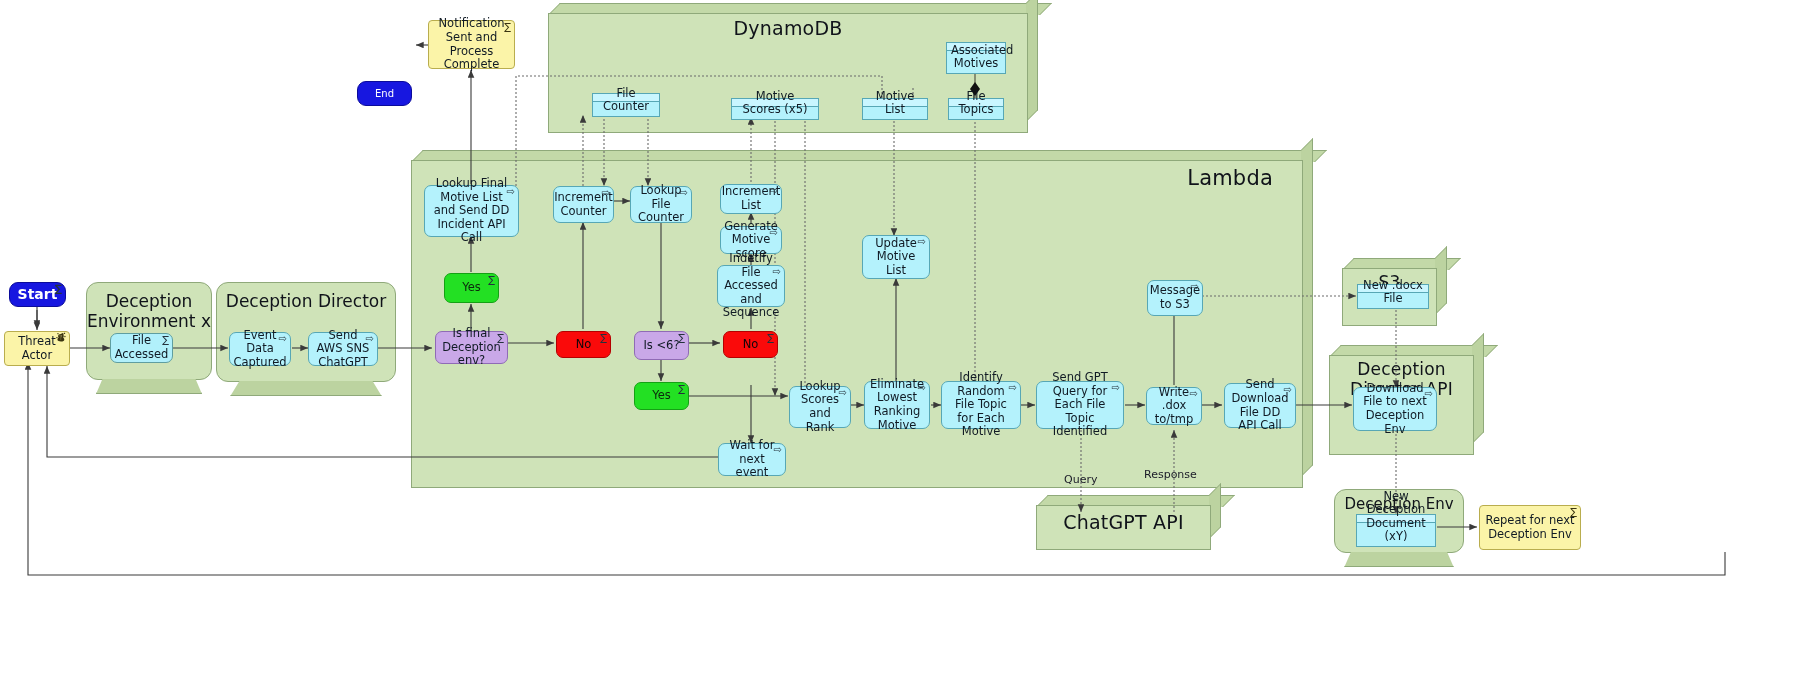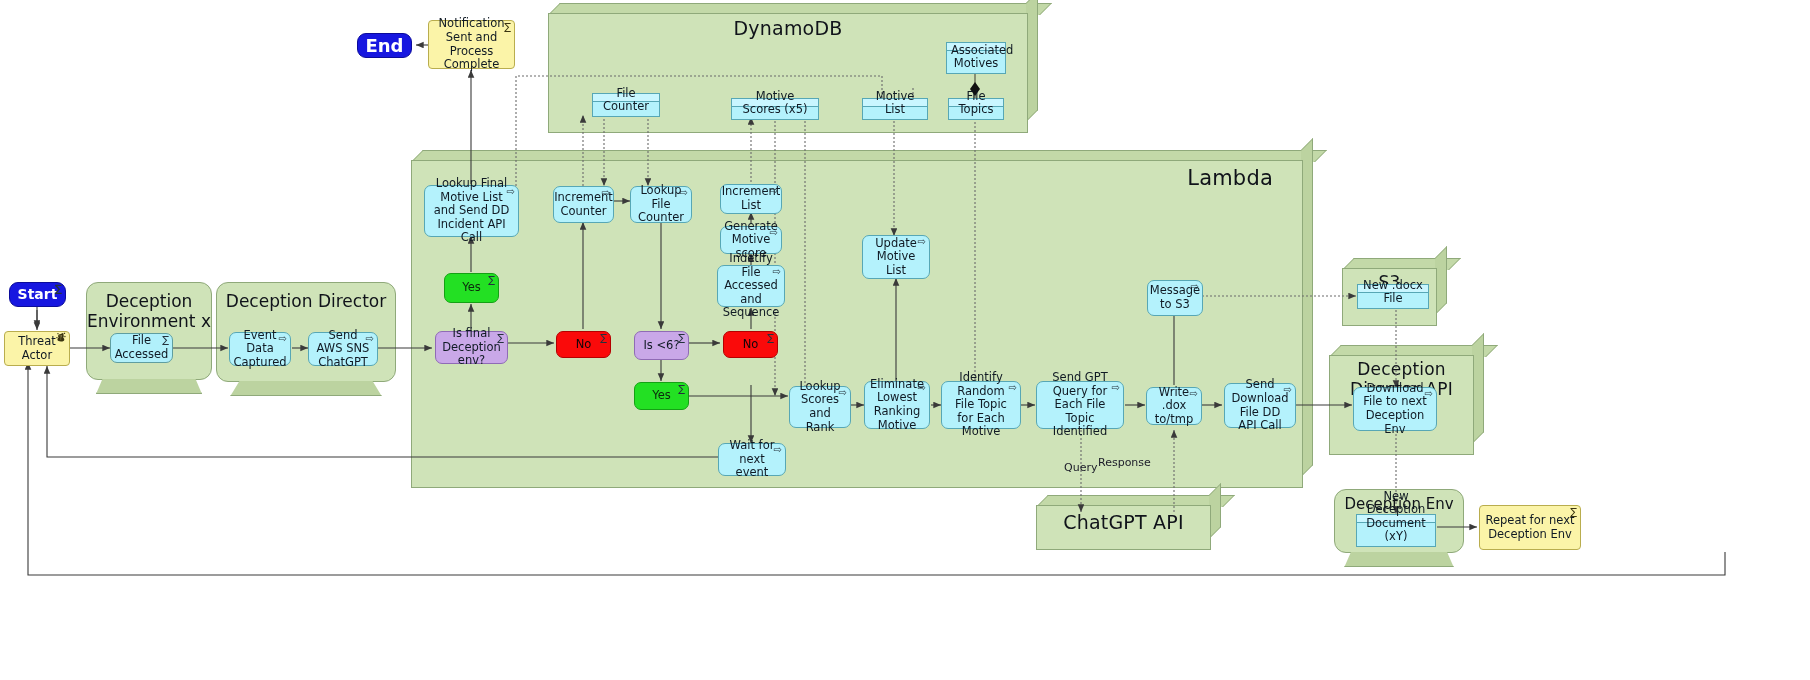--- a/index.html
+++ b/index.html
@@ -72,29 +72,30 @@
     content:"";position:absolute;left:0;right:0;top:0;height:7px;
     background:#c9f6ff;border-bottom:1px solid #57a7b5;
   }
   .dataobj > span{position:relative;z-index:1;display:block;width:100%;padding-top:6px;}
 
   
   .node.dec{background:#c9a8e8;border-color:#8f6bb5;}
   .node.no{background:#fa0a0a;border-color:#b40000;color:#14060a;font-weight:400;}
   .node.yes{background:#23e023;border-color:#14a114;color:#0c2a0c;}
   .node.start{background:#1717e0;border-color:#0b0b9b;color:#ffffff;font-size:14px;font-weight:600;border-radius:9px;}
-  .node.end{background:#1717e0;border-color:#0b0b9b;color:#ffffff;font-size:18px;font-weight:700;border-radius:9px;}
+  .node.end{background:#1717e0;border-color:#0b0b9b;color:#ffffff;font-size:10px;font-weight:400;border-radius:9px;margin-top:48px;}
   .node.note{background:#fbf4a8;border-color:#b9ad4e;border-radius:4px;}
   .node.actor{background:#fbf4a8;border-color:#b9ad4e;border-radius:4px;}
   .node.note .badge,.node.actor .badge{color:#3a3410;}
 
   .evtbadge{font-size:10px;}
   .edgelabel{
     position:absolute;font-size:11px;color:#1b1b28;background:transparent;
     white-space:nowrap;
+    margin-top:12px;
   }
 </style>
 </head>
 <body>
 
 <div id="canvas">
 
   <div class="group big" style="left:548px;top:3px;width:490px;height:130px;">
     <div class="topface"></div>
     <div class="sideface"></div>
@@ -439,15 +440,15 @@
 
   <div class="dataobj" style="left:1357px;top:284px;width:72px;height:25px;">
     <span>New .docx File</span>
   </div>
 
   <div class="dataobj" style="left:1356px;top:514px;width:80px;height:33px;">
     <span>New Deception Document (xY)</span>
   </div>
 
   <div class="edgelabel" style="left:1064px;top:461px;">Query</div>
-  <div class="edgelabel" style="left:1098px;top:456px;">Response</div>
+  <div class="edgelabel" style="left:1144px;top:456px;">Response</div>
 
 </div>
 
 </body></html>

